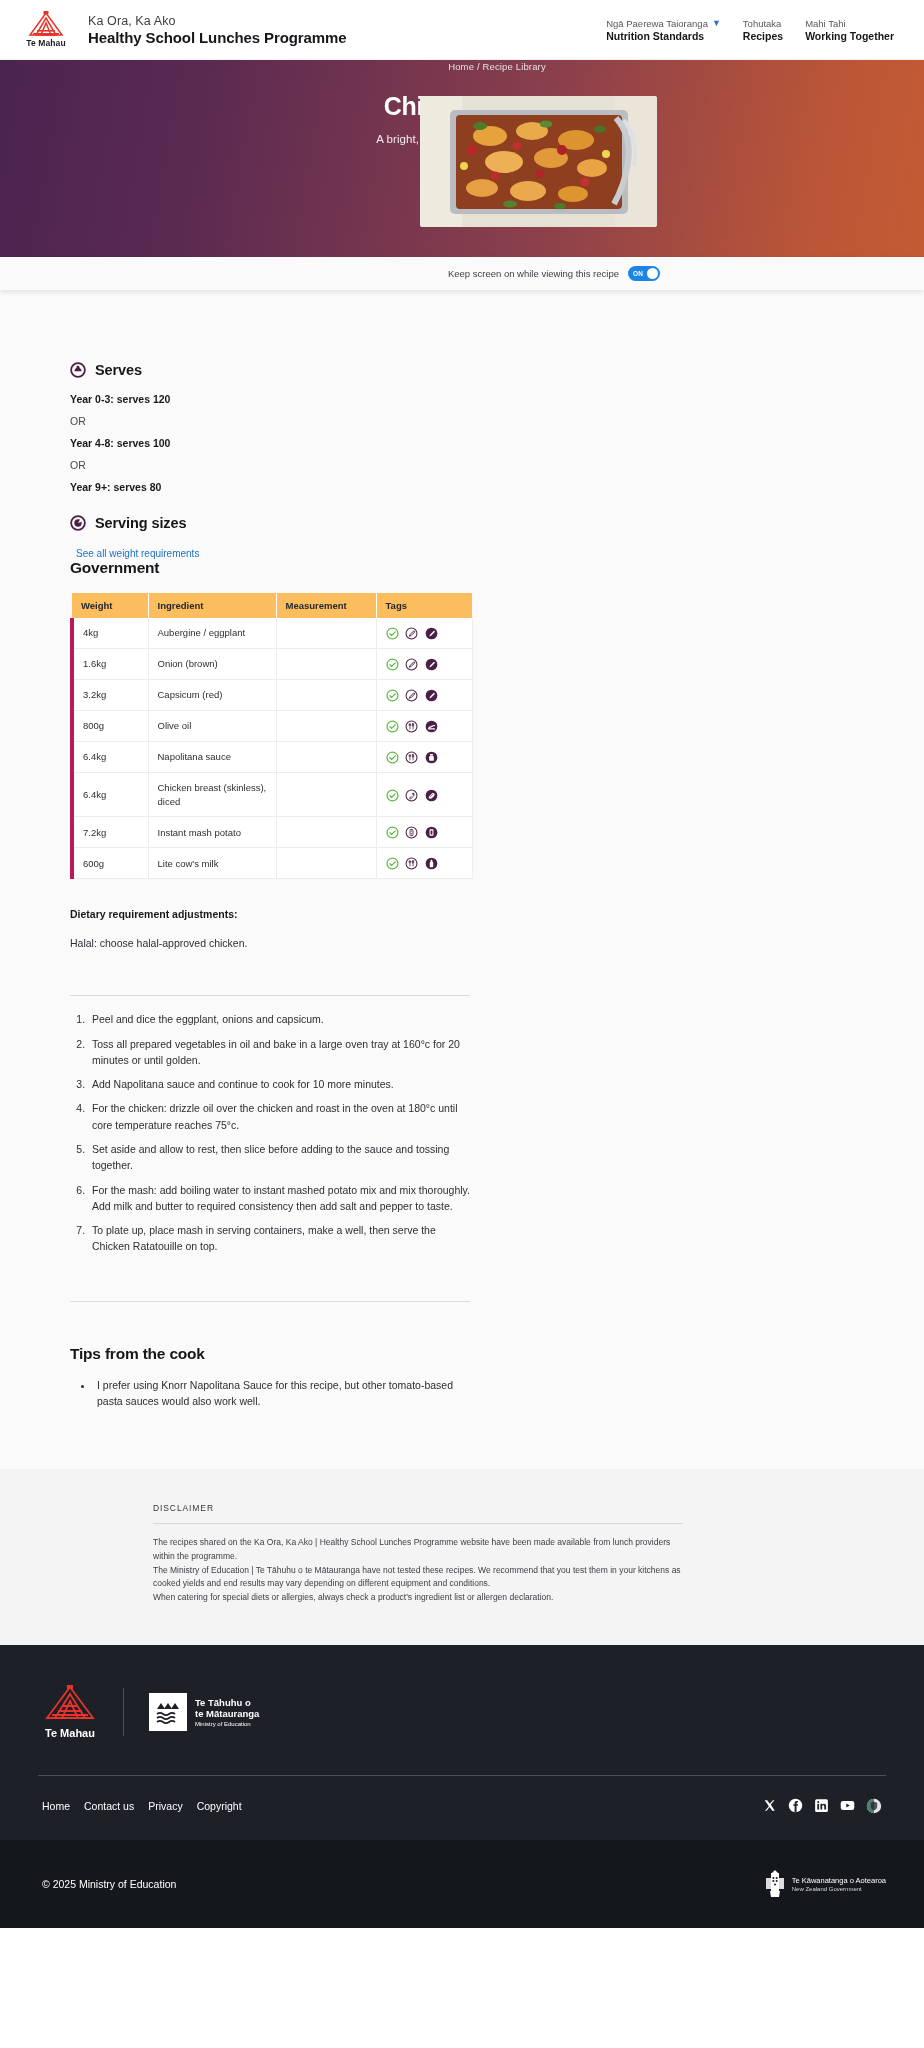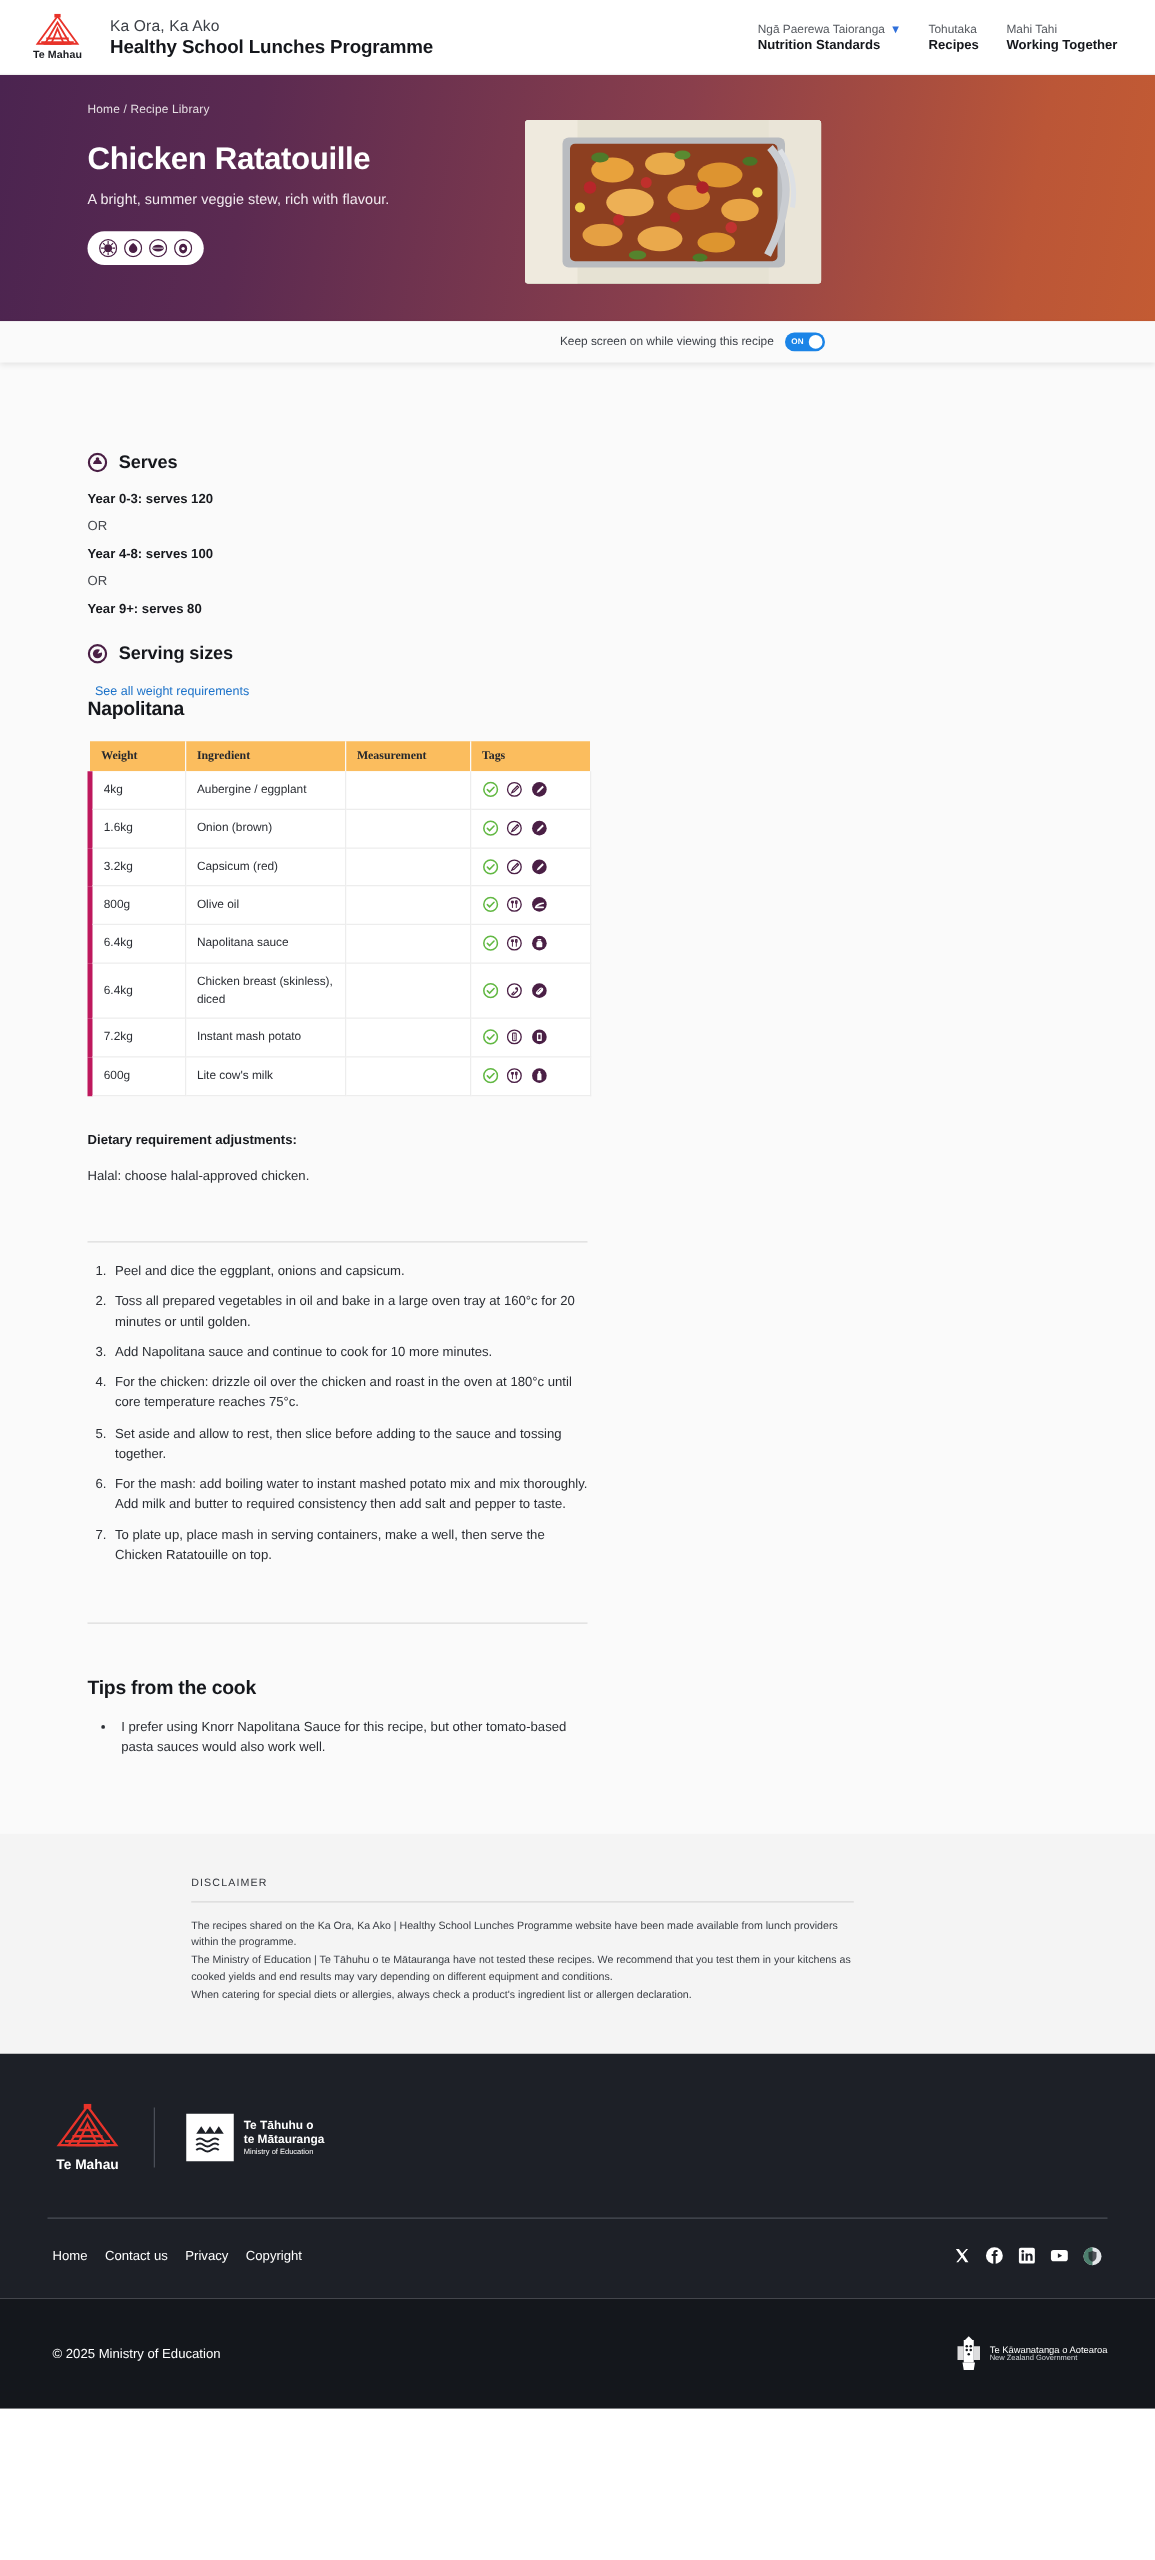--- a/index.html
+++ b/index.html
@@ -35,21 +35,21 @@
   .nav-item .en { font-size: 10.5px; font-weight: bold; color: #15171c; white-space: nowrap; margin-top: 1px; }
   .chev { color: #2f6fdb; font-size: 9px; line-height: 1; }
 
   
   .hero {
     height: 197px;
     background: linear-gradient(100deg, #4b2450 0%, #5b2a51 22%, #8a3f4c 58%, #bb5637 88%, #c35b33 100%);
     position: relative;
     overflow: hidden;
   }
-  .hero-inner { padding: 22px 0 0 70px; }
+  .hero-inner { padding: 1px 0 0 70px; text-align: center; }
   .crumb { font-size: 9.5px; color: #e6dfe4; letter-spacing: .15px; }
   .crumb a { color: #e6dfe4; text-decoration: none; }
   .hero h1 {
     font-size: 25px; color: #fff; font-weight: bold;
     letter-spacing: -.3px; margin-top: 20px;
   }
   .hero .tag {
     font-size: 11.5px; color: #f2eaef; margin-top: 12px; letter-spacing: .05px;
   }
   .chips {
@@ -128,21 +128,20 @@
     border-collapse: collapse;
     width: 400px;
     margin-top: 16px;
     table-layout: fixed;
   }
   table.ing th {
     background: #fbbd5e;
     font-size: 9.5px; font-weight: bold; color: #26282d;
     text-align: left; padding: 7px 9px;
     border-right: 1px solid #fafafa;
-    font-family: Liberation Serif, serif;
   }
   table.ing th:last-child { border-right: none; }
   table.ing td {
     font-size: 9.5px; color: #2b2e34;
     padding: 8px 9px;
     border-bottom: 1px solid #ededed;
     border-right: 1px solid #ededed;
     background: #fff;
     vertical-align: middle;
     line-height: 1.45;
@@ -381,21 +380,21 @@
               <path d="M12.8 5.4 A5.2 5.2 0 0 1 14.6 8.4 L10 10z" fill="#fff"></path>
             </svg>
         </span>
         <span>Serving sizes</span>
       </div>
       <a href="#" class="side-link">See all weight requirements</a>
     </div>
 
     <div class="col-right">
 
-      <h2 class="sec">Napolitana</h2>
+      <h2 class="sec">Government</h2>
 
       <table class="ing">
         <thead>
           <tr>
             <th class="c-w">Weight</th>
             <th class="c-i">Ingredient</th>
             <th class="c-m">Measurement</th>
             <th class="c-t">Tags</th>
           </tr>
         </thead>

